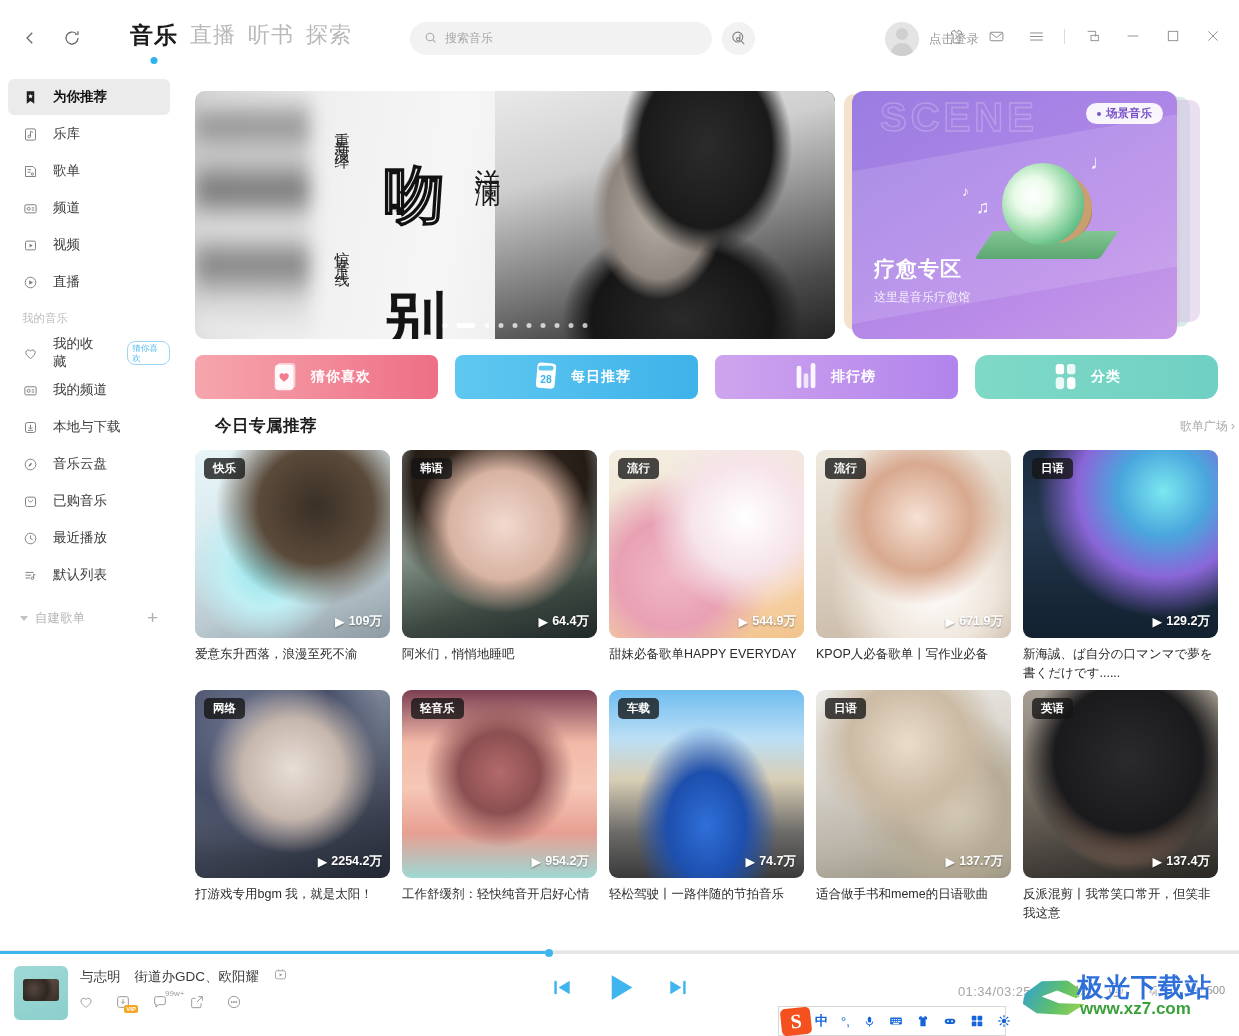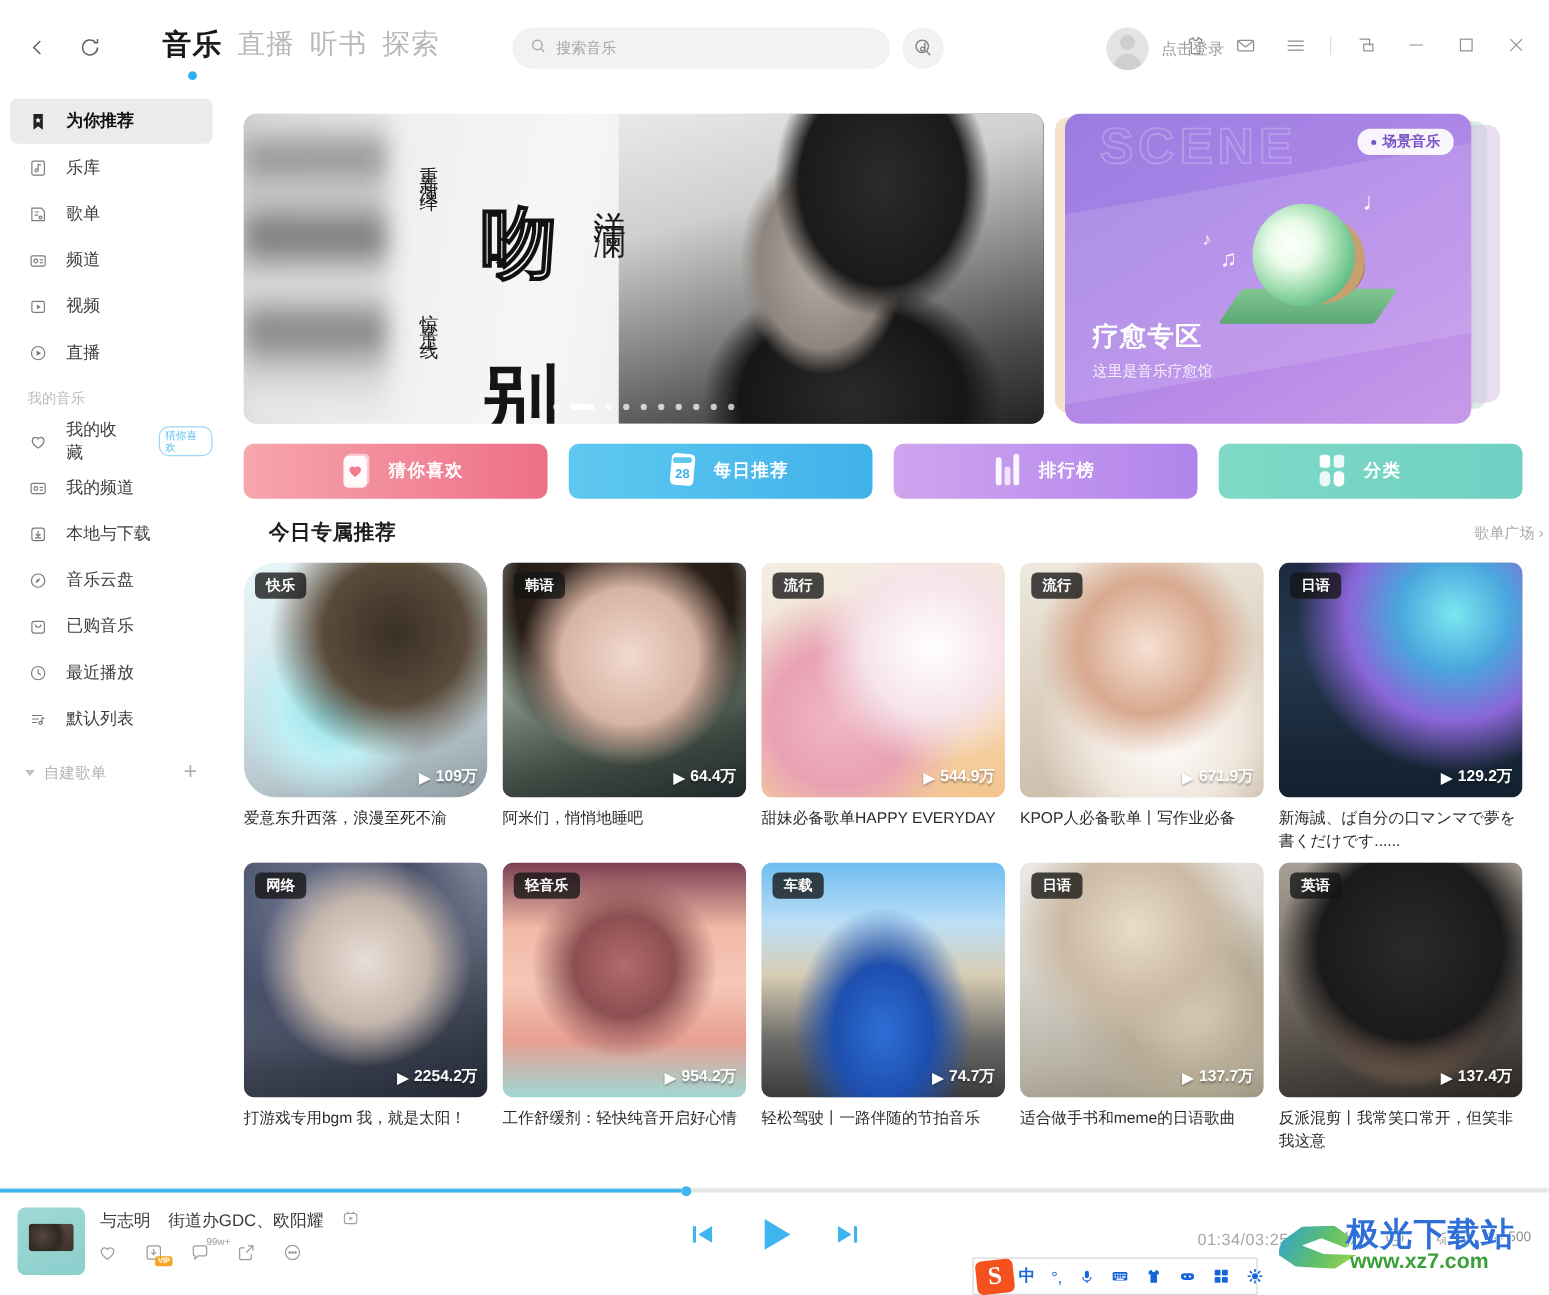--- a/index.html
+++ b/index.html
@@ -113,21 +113,21 @@
              background:linear-gradient(180deg,#7fc98e,#56a86c); transform:skewX(-34deg); border-radius:3px; opacity:.95;}
   .note { position:absolute; color:#fff; font-size:17px; opacity:.95; }
 
   
   .quick-row { position:absolute; left:17px; top:277px; display:flex; gap:17px; }
   .quick { width:243px; height:44px; border-radius:8px; display:flex; align-items:center; cursor:pointer;
            position:relative; overflow:hidden; }
   .q1 { background:linear-gradient(90deg,#f6a6ad,#ee6f87); }
   .q2 { background:linear-gradient(90deg,#5fc8f0,#3fb2ea); }
   .q3 { background:linear-gradient(90deg,#cfa4ee,#b184ec); }
-  .q4 { background:linear-gradient(90deg,#7fd9c6,#6fd0c3); }
+  .q4 { background:linear-gradient(90deg,#7fd9c6,#6fd0c3);border-radius:13px; }
   .q-ico { width:34px; height:34px; margin-left:74px; display:flex; align-items:center; justify-content:center; flex:none;}
   .q-label { font-size:14px; color:#fff; font-weight:700; margin-left:8px; letter-spacing:1px; }
 
   
   .sec-head { position:absolute; left:17px; top:337px; width:1020px; display:flex; align-items:center; justify-content:space-between;margin-left:20px;}
   .sec-title { font-size:16.5px; font-weight:700; color:#1d1d1d; letter-spacing:.5px;}
   .sec-more { font-size:12px; color:#a9a9a9; cursor:pointer; }
 
   
   .grid { position:absolute; left:17px; top:372px; width:1026px;
@@ -138,21 +138,21 @@
          padding:3px 9px; border-radius:5px; font-weight:600; }
   .plays { position:absolute; right:8px; bottom:8px; display:flex; align-items:center; gap:4px;
            color:#fff; font-size:12.5px; font-weight:600; text-shadow:0 1px 2px rgba(0,0,0,.4); }
   .card-title { font-size:12.5px; color:#2b2b2b; line-height:19px; margin-top:7px; max-height:38px;
                 overflow:hidden; }
 
   
   .art1 { background:
       radial-gradient(circle at 62% 30%, #3a3026 0%, #5a4a3a 32%, transparent 56%),
       radial-gradient(circle at 36% 62%, #8fe3ea 0%, #bfeff4 24%, transparent 45%),
-      linear-gradient(160deg,#e8f6f8 0%,#d9e9ee 35%,#b9c9cf 70%,#8e9aa2 100%); border-radius: 26px; }
+      linear-gradient(160deg,#e8f6f8 0%,#d9e9ee 35%,#b9c9cf 70%,#8e9aa2 100%); }
   .art2 { background:
       radial-gradient(circle at 52% 40%, #f2d9cf 0%, #d7b3a2 36%, transparent 58%),
       radial-gradient(circle at 50% 14%, #3c2f26 0%, #251c16 46%, transparent 66%),
       linear-gradient(165deg,#bcc9c0 0%,#8e9c90 40%,#3e4a42 75%,#20282a 100%); }
   .art3 { background:
       radial-gradient(circle at 70% 36%, #ffffff 0%, #f6e4ea 30%, transparent 52%),
       radial-gradient(circle at 32% 66%, #f0b7c4 0%, #e8a1b4 30%, transparent 55%),
       linear-gradient(170deg,#f4efe3 0%,#efe0cd 40%,#f6d3a8 72%,#f2c48d 100%); }
   .art4 { background:
       radial-gradient(circle at 52% 36%, #f6e1d4 0%, #d8a98f 34%, transparent 56%),

